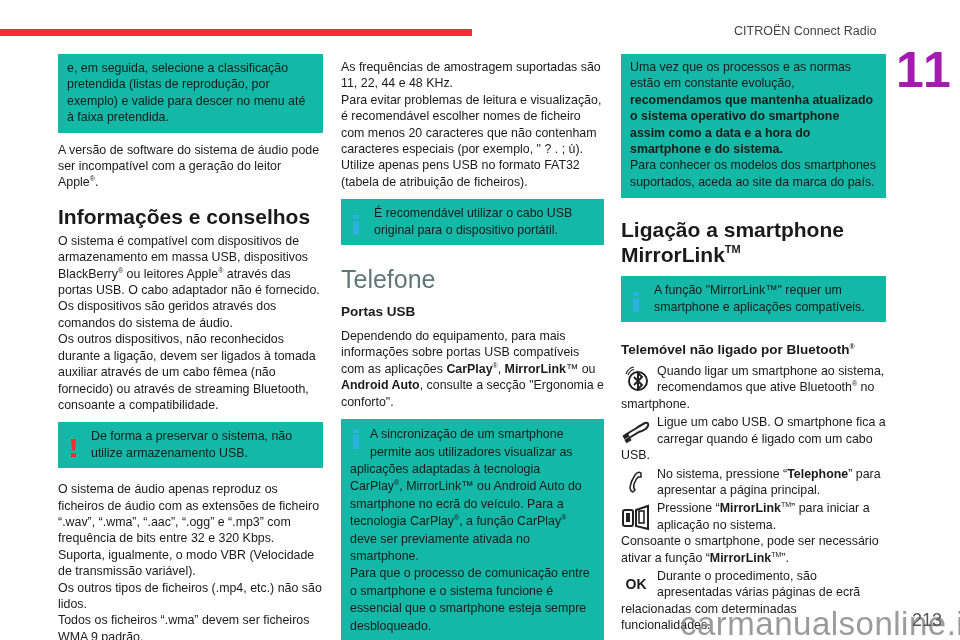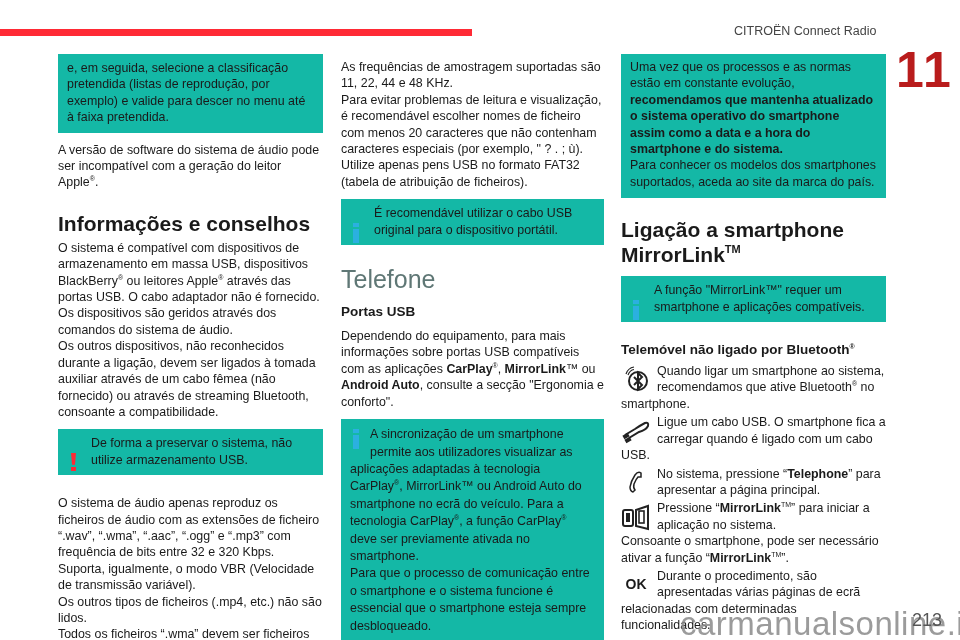--- a/index.html
+++ b/index.html
@@ -1,41 +1,41 @@
 <!DOCTYPE html>
 <html><head>
   <meta charset="utf-8">
   <style>
     * { box-sizing: border-box; margin: 0; padding: 0; }
     html, body { width: 960px; height: 640px; background: #ffffff; overflow: hidden; }
     body { position: relative; font-family: "Liberation Sans", sans-serif; color: #1a1a1a; font-size: 12.4px; line-height: 16.4px; }
 
     .top-bar { position: absolute; left: 0; top: 29px; width: 472px; height: 7px; background: #ff2a35; }
     .header-title { position: absolute; left: 725px; top: 23px; font-size: 12.5px; color: #444; letter-spacing: 0; margin-left: 9px; }
-    .chapter-num { position: absolute; left: 896px; top: 44px; font-size: 50px; line-height: 52px; font-weight: bold; color: #b91c1c; letter-spacing: 2px; }
+    .chapter-num { position: absolute; left: 896px; top: 44px; font-size: 50px; line-height: 52px; font-weight: bold; color: #a21caf; letter-spacing: 2px; }
     .page-num { position: absolute; left: 912px; top: 612px; font-size: 18px; color: #555; }
     .watermark { position: absolute; left: 680px; top: 606px; font-size: 33px; line-height: 36px; color: #8a8a8a; opacity: 0.85; letter-spacing: 0.5px; }
 
     .col { position: absolute; top: 54px; }
     .col1 { left: 58px; width: 265px; }
     .col2 { left: 341px; width: 263px; }
     .col3 { left: 621px; width: 265px; }
 
     p { margin: 0; }
     .box { background: #14b8a6; padding: 6px 9px 7px 9px; }
     .mt6 { margin-top: 7px; }
     .mt8 { margin-top: 9px; }
-    .mt12 { margin-top: 20px; }
+    .mt12 { margin-top: 13px; }
     .mt18 { margin-top: 19px; }
 
     .h-main { font-size: 21px; line-height: 25px; font-weight: bold; color: #1a1a1a; }
     .h-grey { font-size: 25px; line-height: 30px; color: #5f7775; font-weight: normal; }
     .h-sub { font-size: 13.5px; line-height: 18px; font-weight: bold; }
 
-    .note { display: flex; align-items: flex-end; }
+    .note { display: flex; align-items: center; }
     .note .ico { flex: 0 0 18px; margin-right: 6px; margin-top: 2px; }
     .excl { width: 5px; height: 18px; position: relative; margin-left: 4px; }
     .excl .bar { position: absolute; left: 0; top: 0; width: 5px; height: 12px; background: #ff2a35; clip-path: polygon(0 0,100% 0,80% 100%,20% 100%); }
     .excl .dot { position: absolute; left: 0; top: 14px; width: 5px; height: 4px; background: #ff2a35; }
     .info { width: 6px; height: 20px; position: relative; margin-left: 3px; }
     .info .dot { position: absolute; left: 0; top: 0; width: 6px; height: 4px; background: #2bb0e0; }
     .info .bar { position: absolute; left: 0; top: 6px; width: 6px; height: 14px; background: #2bb0e0; }
 
     .floatico { float: left; width: 30px; height: 30px; margin-right: 6px; margin-top: 1px; display: flex; align-items: center; justify-content: center; }
     .okico { font-weight: bold; font-size: 14px; }

